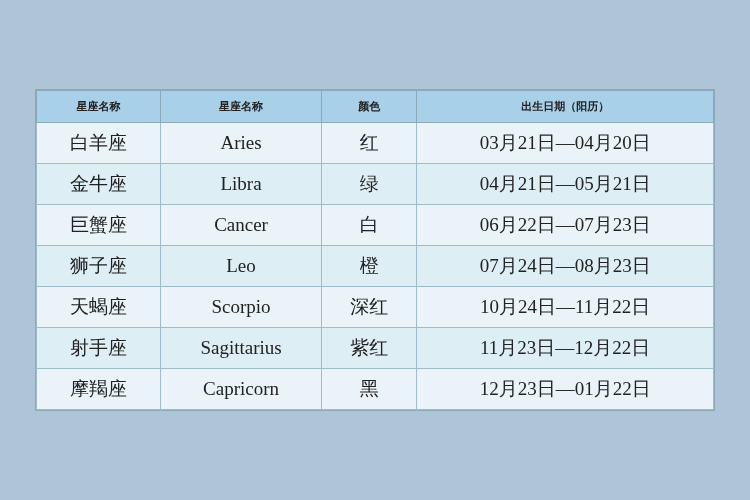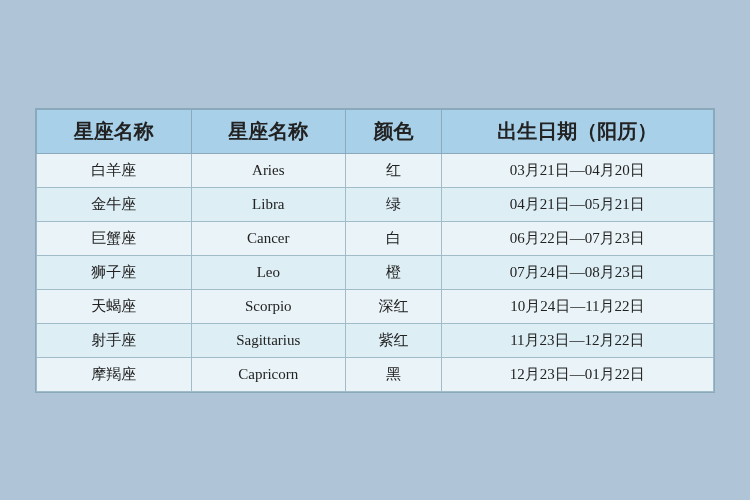--- a/index.html
+++ b/index.html
@@ -27,30 +27,30 @@
     table {
       width: 100%;
       border-collapse: collapse;
     }
 
     thead tr th {
       background-color: #a8d0e8;
       border: 1px solid #8aaabb;
       padding: 8px 12px;
       text-align: center;
-      font-size: 20px;
+      font-size: 11px;
       font-weight: bold;
       color: #222;
     }
 
     tbody tr td {
       border: 1px solid #a0bcc8;
       padding: 7px 12px;
       text-align: center;
-      font-size: 15px;
+      font-size: 19px;
       color: #222;
       background-color: #eaf4f8;
     }
 
     tbody tr:nth-child(even) td {
       background-color: #ddeef5;
     }
   </style>
 </head>
 <body>

